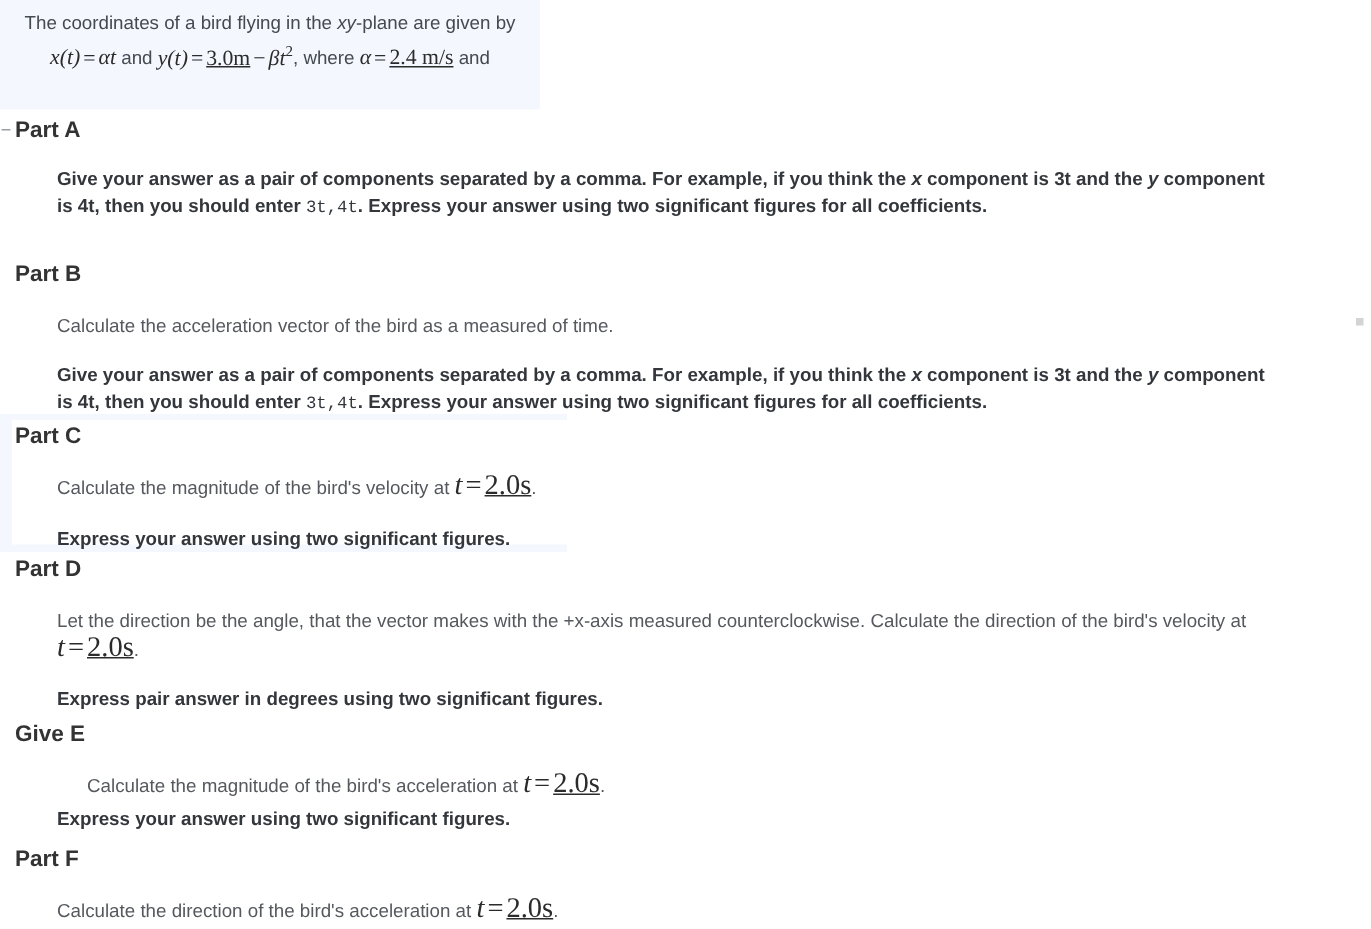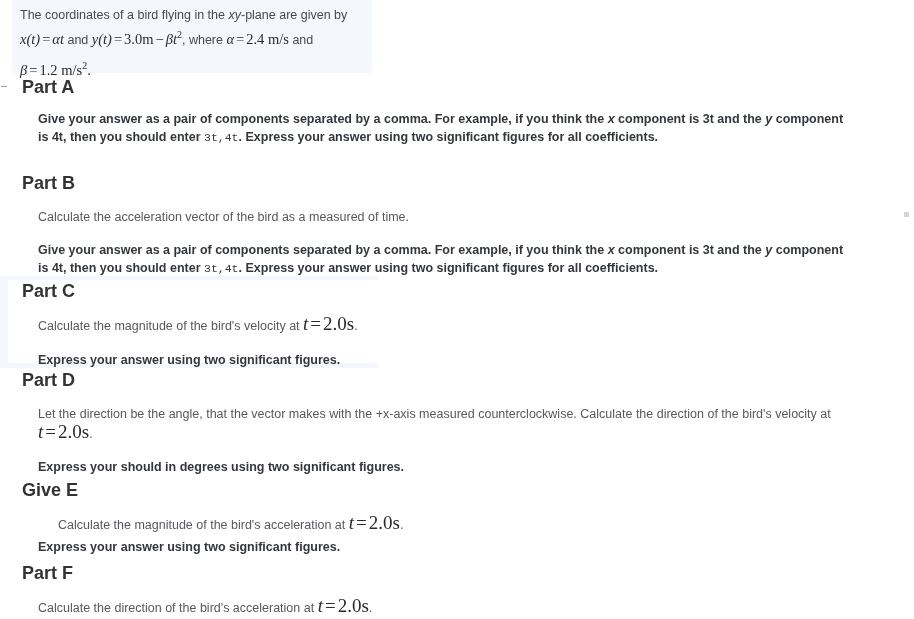--- a/index.html
+++ b/index.html
@@ -17,59 +17,60 @@
   }
 
   
   .mth {
     font-family: "Liberation Serif", serif;
     font-size: 19px;
     color: #2b2b2b;
     white-space: nowrap;
   }
   .mv { font-style: italic; }       
-  .mn { font-style: normal; }       
+  .mn { font-style: normal; text-decoration: underline; }       
   .mop { font-style: normal; padding: 0 2px; }
   sup.mexp {
     font-size: 10px;
     vertical-align: super;
     font-style: normal;
   }
 
   
   #statement {
     position: absolute;
-    left: 12px;
+    left: 0;
     top: 0;
     width: 360px;
     height: 73px;
     background: #f4f7fd;
     box-sizing: border-box;
     padding: 6px 8px 0 8px;
+    text-align: center;
   }
   #statement .line {
     font-size: 12.5px;
     color: #444a52;
     line-height: 19px;
     white-space: nowrap;
   }
   #statement .line.l3 { margin-top: 6px; }
   #statement .mth { font-size: 14.5px; }
 
   
   .part {
     position: absolute;
     left: 0;
     width: 914px;
   }
   .part-head {
-    font-size: 18px;
+    font-size: 15px;
     font-weight: bold;
     color: #333333;
-    padding-left: 22px;
+    padding-left: 10px;
     position: relative;
     line-height: 16px;
   }
   .collapse-dash {
     position: absolute;
     left: 1px;
     top: 7px;
     width: 6px;
     height: 1px;
     background: #9aa0a6;
@@ -117,23 +118,20 @@
 </head>
 <body>
 
 <div id="statement">
   <div class="line">
     <span>The coordinates of a bird flying in the </span><span class="em-i">xy</span><span>-plane are given by</span>
   </div>
   <div class="line">
     <span class="mth"><span class="mv">x</span><span class="mv">(t)</span><span class="mop">=</span><span class="mv">α</span><span class="mv">t</span></span><span> and </span><span class="mth"><span class="mv">y</span><span class="mv">(t)</span><span class="mop">=</span><span class="mn">3.0m</span><span class="mop">−</span><span class="mv">β</span><span class="mv">t</span><sup class="mexp">2</sup></span><span>, where </span><span class="mth"><span class="mv">α</span><span class="mop">=</span><span class="mn">2.4 m/s</span></span><span> and</span>
   </div>
-  <div class="line l3">
-    <span class="mth"><span class="mv">β</span><span class="mop">=</span><span class="mn">1.2 m/s</span><sup class="mexp">2</sup></span><span class="mth mn">.</span>
-  </div>
 </div>
 
 <div class="part" style="top:79px;">
   <div class="part-head">
     <span class="collapse-dash"></span>
     <span>Part A</span>
   </div>
   <div class="part-body">
     <div class="instr" style="margin-top:15px;">
       <span>Give your answer as a pair of components separated by a comma. For example, if you think the </span><span class="em-i">x</span><span> component is 3t and the </span><span class="em-i">y</span><span> component</span><br><span>is 4t, then you should enter </span><span class="mono">3t</span><span class="mono">,</span><span class="mono">4t</span><span>. Express your answer using two significant figures for all coefficients.</span>
@@ -170,21 +168,21 @@
 </div>
 
 <div class="part" style="top:372px;">
   <div class="part-head">
     <span>Part D</span>
   </div>
   <div class="part-body">
     <div class="q" style="margin-top:17px;">
       <span>Let the direction be the angle, that the vector makes with the +x-axis measured counterclockwise. Calculate the direction of the bird's velocity at</span><br><span class="mth"><span class="mv">t</span><span class="mop">=</span><span class="mn">2.0s</span></span><span>.</span>
     </div>
-    <div class="instr" style="margin-top:15px;">Express your should in degrees using two significant figures.</div>
+    <div class="instr" style="margin-top:15px;">Express pair answer in degrees using two significant figures.</div>
   </div>
 </div>
 
 <div class="part" style="top:482px;">
   <div class="part-head">
     <span>Give E</span>
   </div>
   <div class="part-body">
     <div class="q" style="margin-top:16px;margin-left:20px;">
       <span>Calculate the magnitude of the bird's acceleration at </span><span class="mth"><span class="mv">t</span><span class="mop">=</span><span class="mn">2.0s</span></span><span>.</span>

